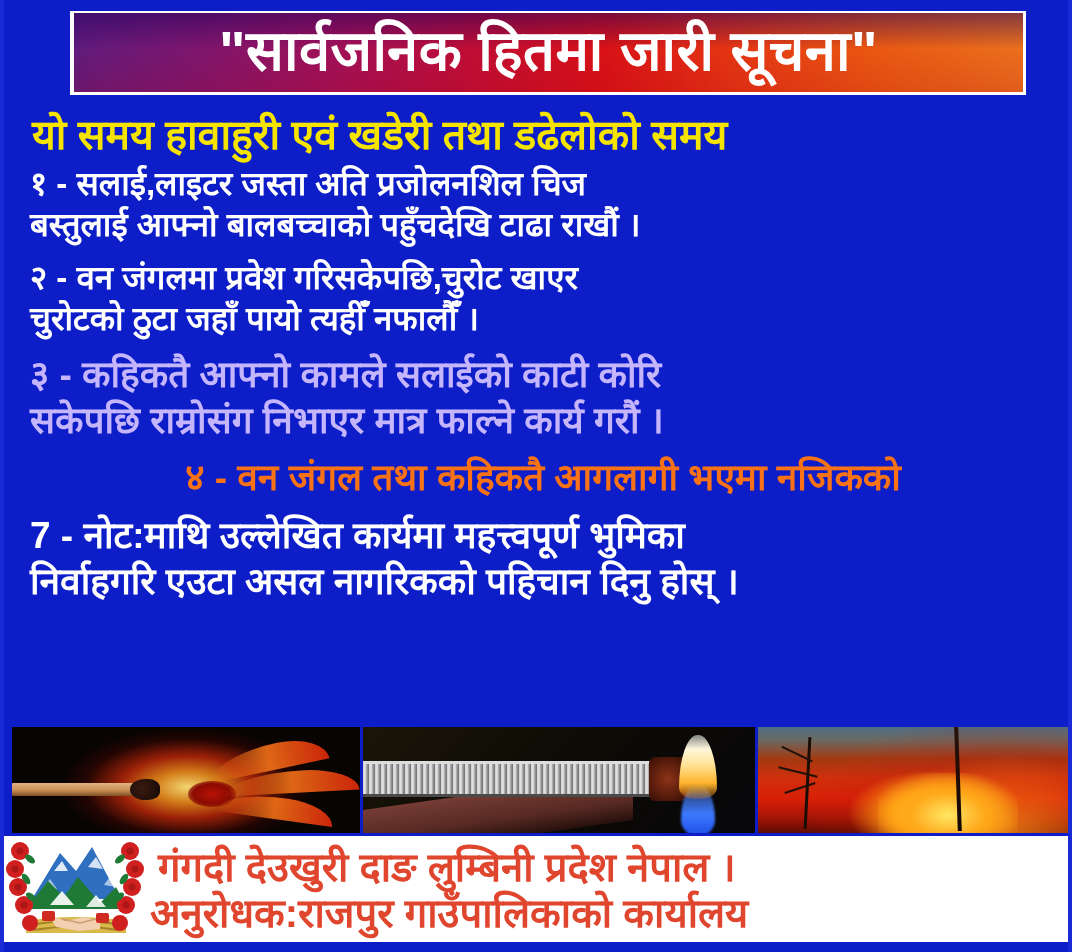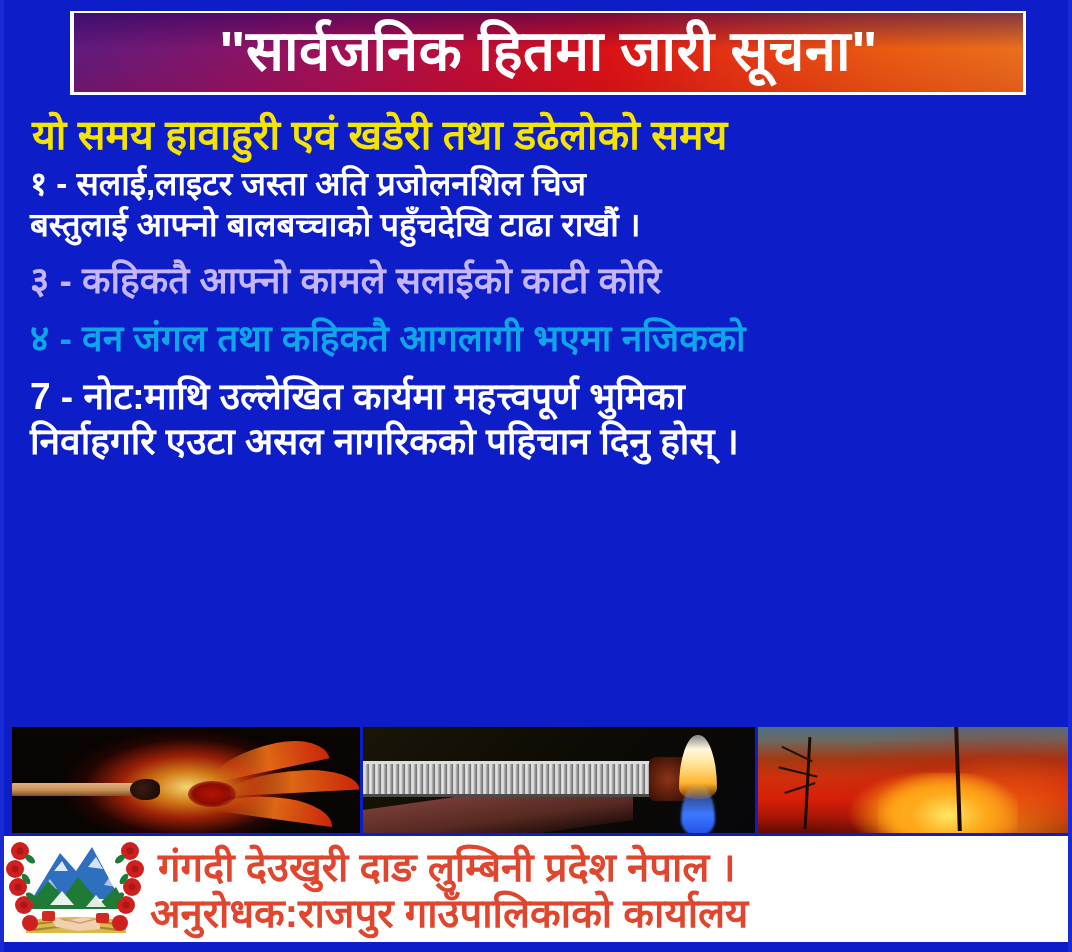--- a/index.html
+++ b/index.html
@@ -100,21 +100,21 @@
 
   
   .para-item {
     font-size: 33px;
     font-weight: bold;
     padding-left: 6px;
   }
   .para-item .line { line-height: 1.24; }
 
   .c-white  { color: #ffffff; }
-  .c-yellow { color: #0ea5e9; }
+  .c-yellow { color: #f97316; text-align: center; }
   .c-cream  { color: #c4b5fd; }
 
   .item-1 { margin-top: 2px; }
   .item-2 { margin-top: 6px; }
   .item-3 { margin-top: 6px; font-size: 37px; }
   .item-4 { margin-top: 6px; font-size: 37px; }
   .item-5 { margin-top: 8px; font-size: 37px; }
 
   
   .photo-strip {
@@ -330,23 +330,28 @@
 
     <p class="para para-intro">
       <span class="line">यो समय हावाहुरी एवं खडेरी तथा डढेलोको समय</span>
     </p>
 
     <p class="para para-item item-1 c-white">
       <span class="line">१ - सलाई,लाइटर जस्ता अति प्रजोलनशिल चिज</span>
       <span class="line">बस्तुलाई आफ्नो बालबच्चाको पहुँचदेखि टाढा राखौं ।</span>
     </p>
 
+    <p class="para para-item item-2 c-white">
+      <span class="line">२ - वन जंगलमा प्रवेश गरिसकेपछि,चुरोट खाएर</span>
+      <span class="line">चुरोटको ठुटा जहाँ पायो त्यहीँ नफालौँ ।</span>
+    </p>
 
     <p class="para para-item item-3 c-cream">
       <span class="line">३ - कहिकतै आफ्नो कामले सलाईको काटी कोरि</span>
+      <span class="line">सकेपछि राम्रोसंग निभाएर मात्र फाल्ने कार्य गरौं ।</span>
     </p>
 
     <p class="para para-item item-4 c-yellow">
       <span class="line">४ - वन जंगल तथा कहिकतै आगलागी भएमा नजिकको</span>
     </p>
 
     <p class="para para-item item-5 c-white">
       <span class="line">7 - नोट:माथि उल्लेखित कार्यमा महत्त्वपूर्ण भुमिका</span>
       <span class="line">निर्वाहगरि एउटा असल नागरिकको पहिचान दिनु होस् ।</span>
     </p>

